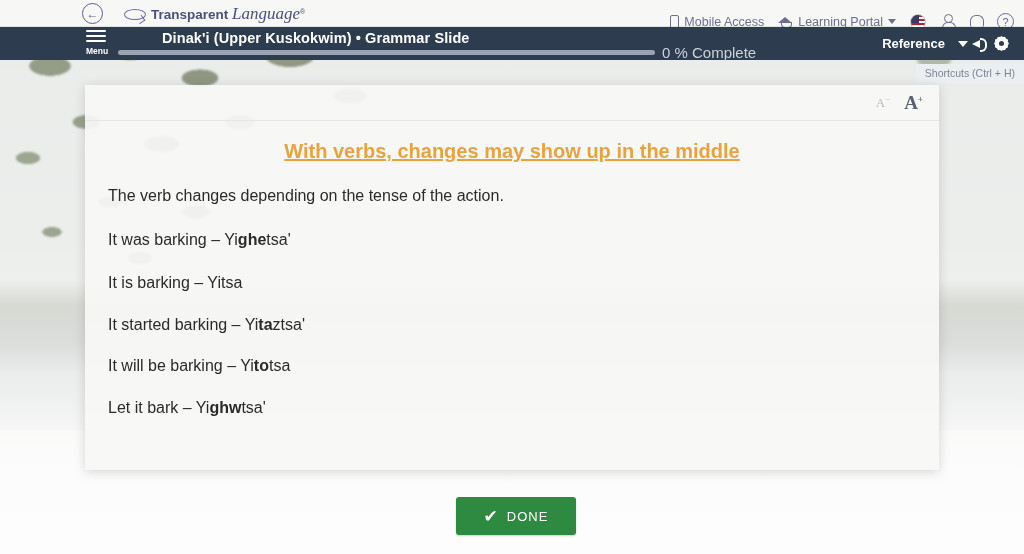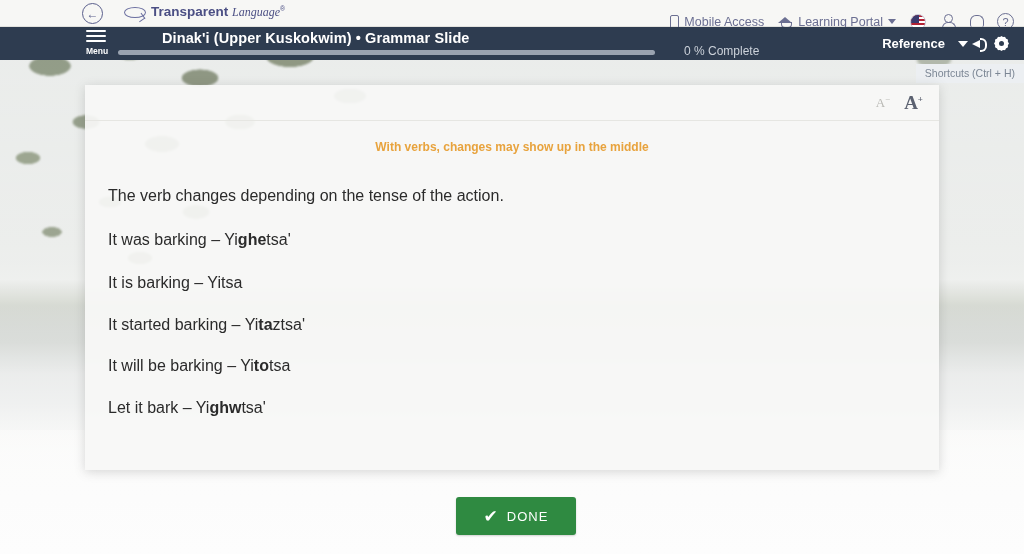--- a/index.html
+++ b/index.html
@@ -75,21 +75,21 @@
     width: 22px; height: 11px; border: 1.6px solid #6b6fa0; border-radius: 50%;
     position: relative;
   }
   .logo-mark::after {
     content: ""; position: absolute; right: 1px; bottom: -4px;
     width: 6px; height: 6px; border-right: 1.6px solid #6b6fa0; border-bottom: 1.6px solid #6b6fa0;
     transform: rotate(-35deg);
   }
   .logo-text { font-size: 13.5px; color: #4b4f84; white-space: nowrap; }
   .logo-text b { font-weight: bold; }
-  .logo-text i { font-family: "Liberation Serif", serif; font-style: italic; font-size: 12px; }
+  .logo-text i { font-family: "Liberation Serif", serif; font-style: italic; font-size: 17px; }
   .logo-text sup { font-size: 7px; vertical-align: super; }
 
   #topbar-right {
     position: absolute; right: 10px; top: 0; height: 43px;
     display: flex; align-items: center; gap: 14px; color: #6b6f92; font-size: 12.5px;
   }
   .tb-item { display: flex; align-items: center; gap: 5px; cursor: pointer; white-space: nowrap; }
   .icon-phone {
     width: 9px; height: 14px; border: 1.4px solid #6b6f92; border-radius: 2px;
   }
@@ -152,21 +152,21 @@
   .nav-title {
     position: absolute; left: 122px; top: 3px;
     font-size: 14.5px; font-weight: bold; letter-spacing: .1px; white-space: nowrap; margin-left: 40px;
   }
   .progress-track {
     position: absolute; left: 118px; top: 23px; width: 537px; height: 5px;
     background: #9aa3b0; border-radius: 3px;
   }
   .progress-fill { height: 100%; width: 0%; background: #7ec46a; border-radius: 3px; }
   .progress-label {
-    position: absolute; left: 684px; top: 17px; font-size: 12px; color: #ccd2da; white-space: nowrap;
+    position: absolute; left: 662px; top: 17px; font-size: 15px; color: #ccd2da; white-space: nowrap;
   }
   #navbar-right {
     position: absolute; right: 14px; top: 0; height: 33px; display: flex; align-items: center; gap: 4px;
   }
   .ref-btn { display: flex; align-items: center; gap: 13px; cursor: pointer; }
   .ref-label { font-size: 13px; font-weight: bold; }
   .caret-w { width: 0; height: 0; border-left: 5px solid transparent; border-right: 5px solid transparent; border-top: 6px solid #fff; }
   .icon-speaker { width: 17px; height: 15px; position: relative; cursor: pointer; }
   .icon-speaker::before {
     content: ""; position: absolute; left: 0; top: 4px; width: 0; height: 0;
@@ -206,21 +206,21 @@
     border-bottom: 1px solid #e6e6e2;
     display: flex; align-items: center; justify-content: flex-end; gap: 14px;
     padding-right: 16px;
   }
   .font-dec { font-size: 13px; color: #b9b9b4; cursor: pointer; font-family: "Liberation Serif", serif; }
   .font-dec sup, .font-inc sup { font-size: 9px; }
   .font-inc { font-size: 19px; color: #5b6170; cursor: pointer; font-weight: bold; font-family: "Liberation Serif", serif; }
 
   #card-title {
     position: absolute; left: 0; top: 55px; width: 100%;
-    text-align: center; color: #e8a33d; font-size: 12px; font-weight: bold;
+    text-align: center; color: #e8a33d; font-size: 20px; font-weight: bold; text-decoration: underline;
   }
   #card-body { position: absolute; left: 23px; top: 100px; width: 800px; }
   .body-line { font-size: 16px; color: #2b2b2b; line-height: 1.35; margin-bottom: 20px; }
   .body-line:first-child { margin-bottom: 22px; }
   .body-line b { font-weight: bold; }
 
   
   #done-btn {
     position: absolute; left: 456px; top: 497px; width: 120px; height: 38px;
     background: #2f8a41; border-radius: 3px; color: #ffffff;

